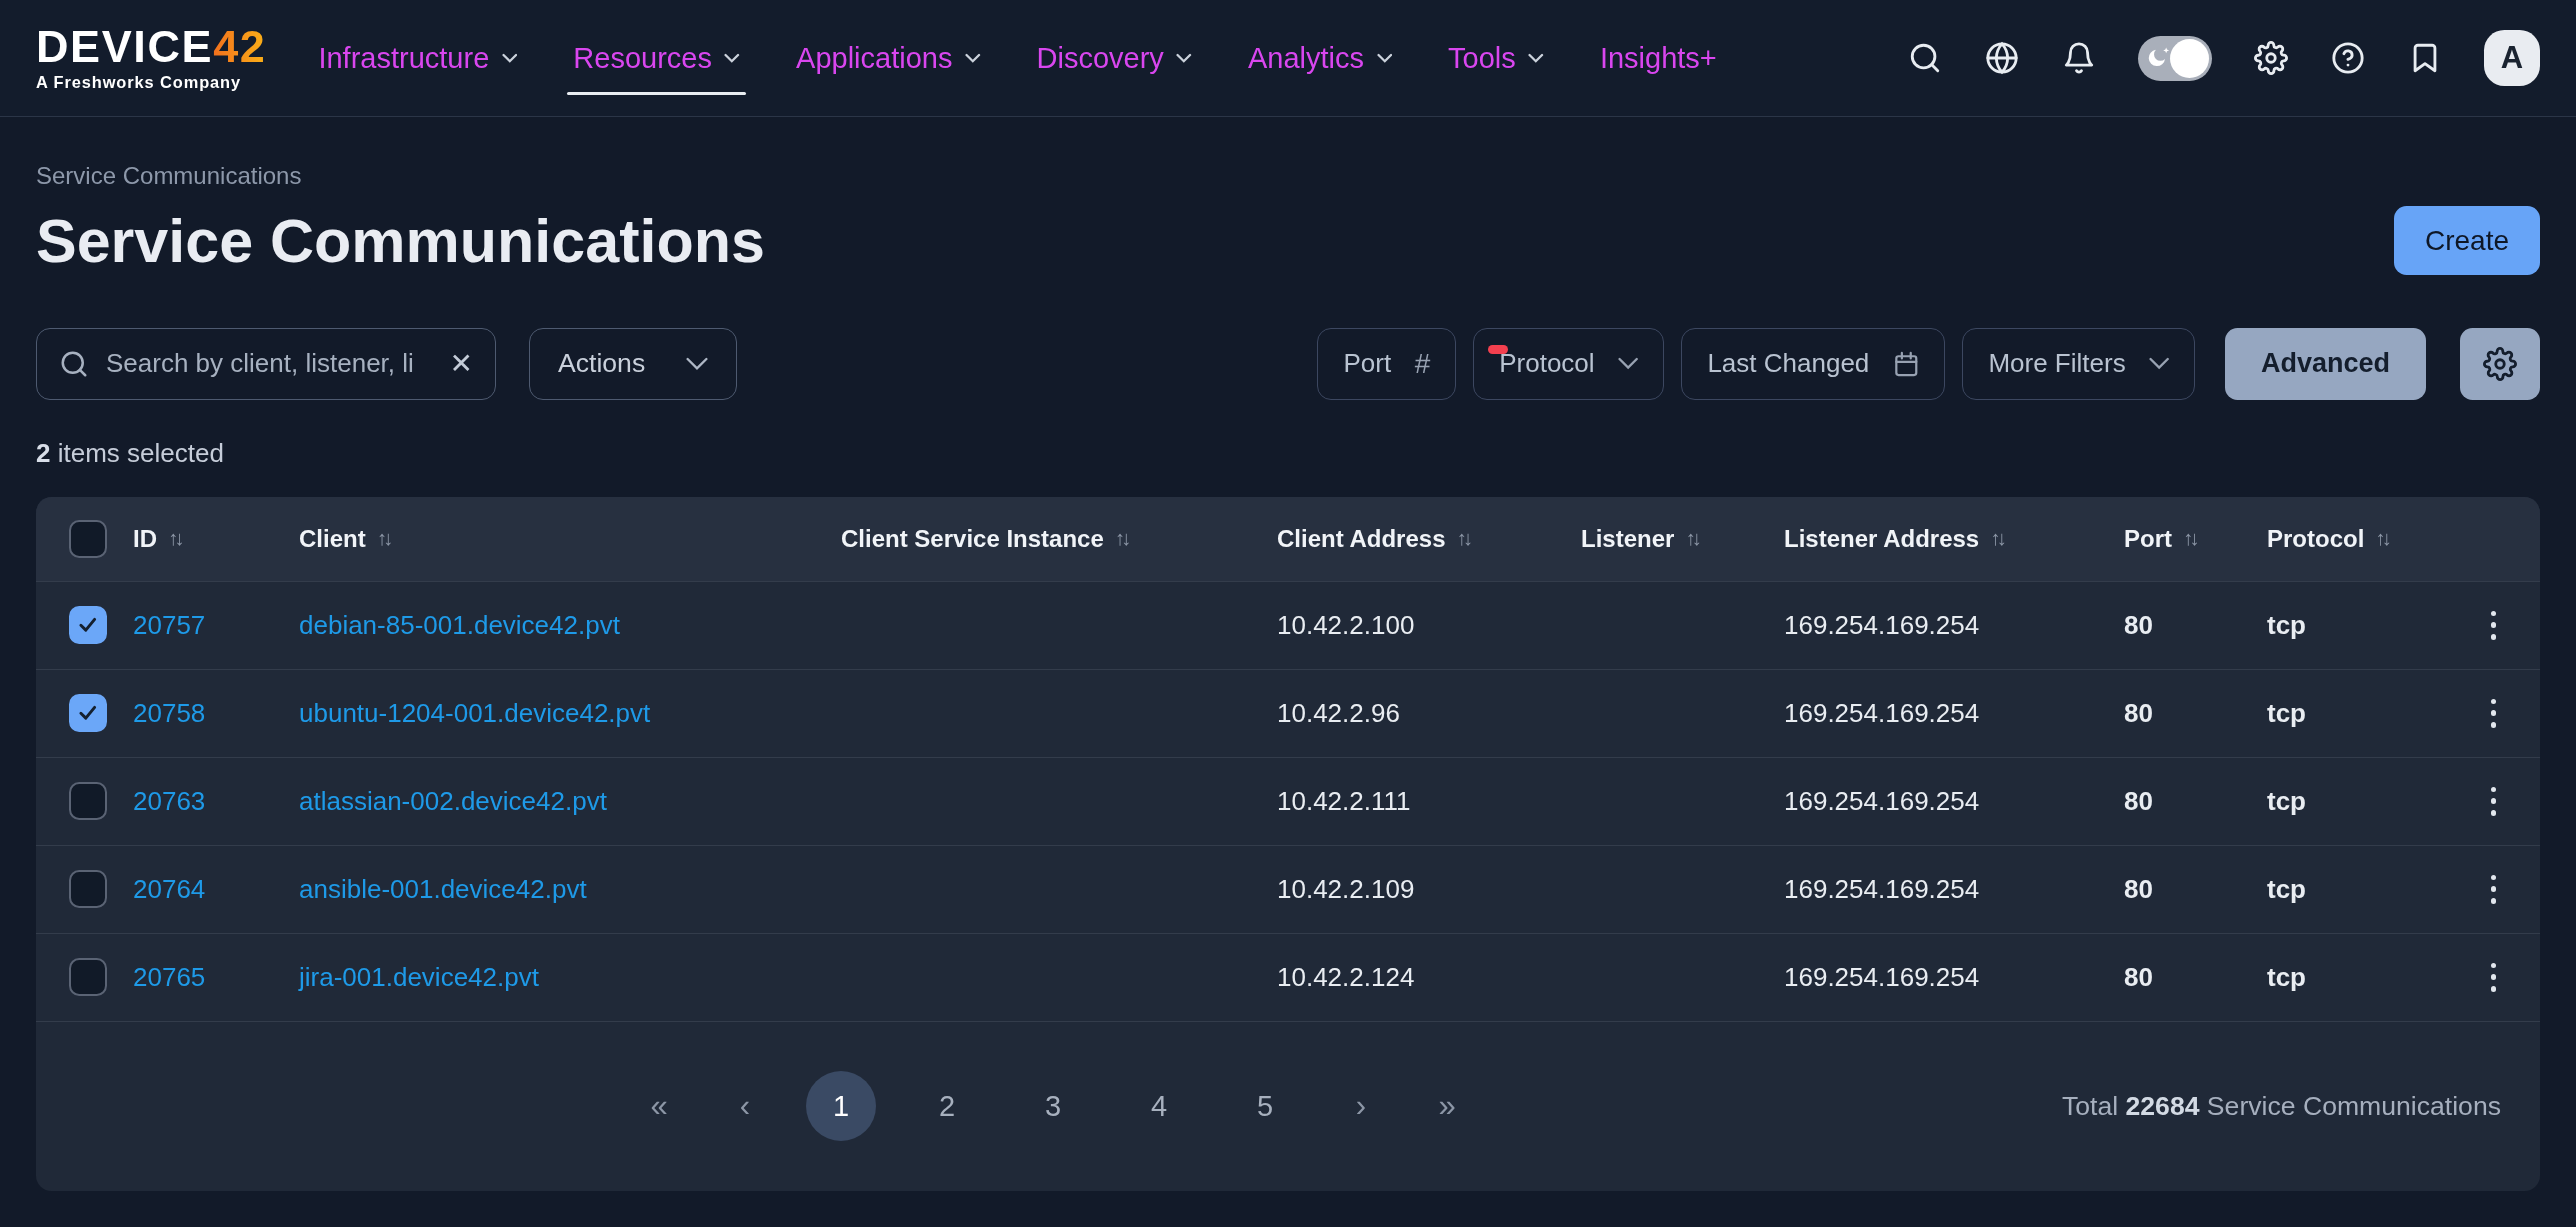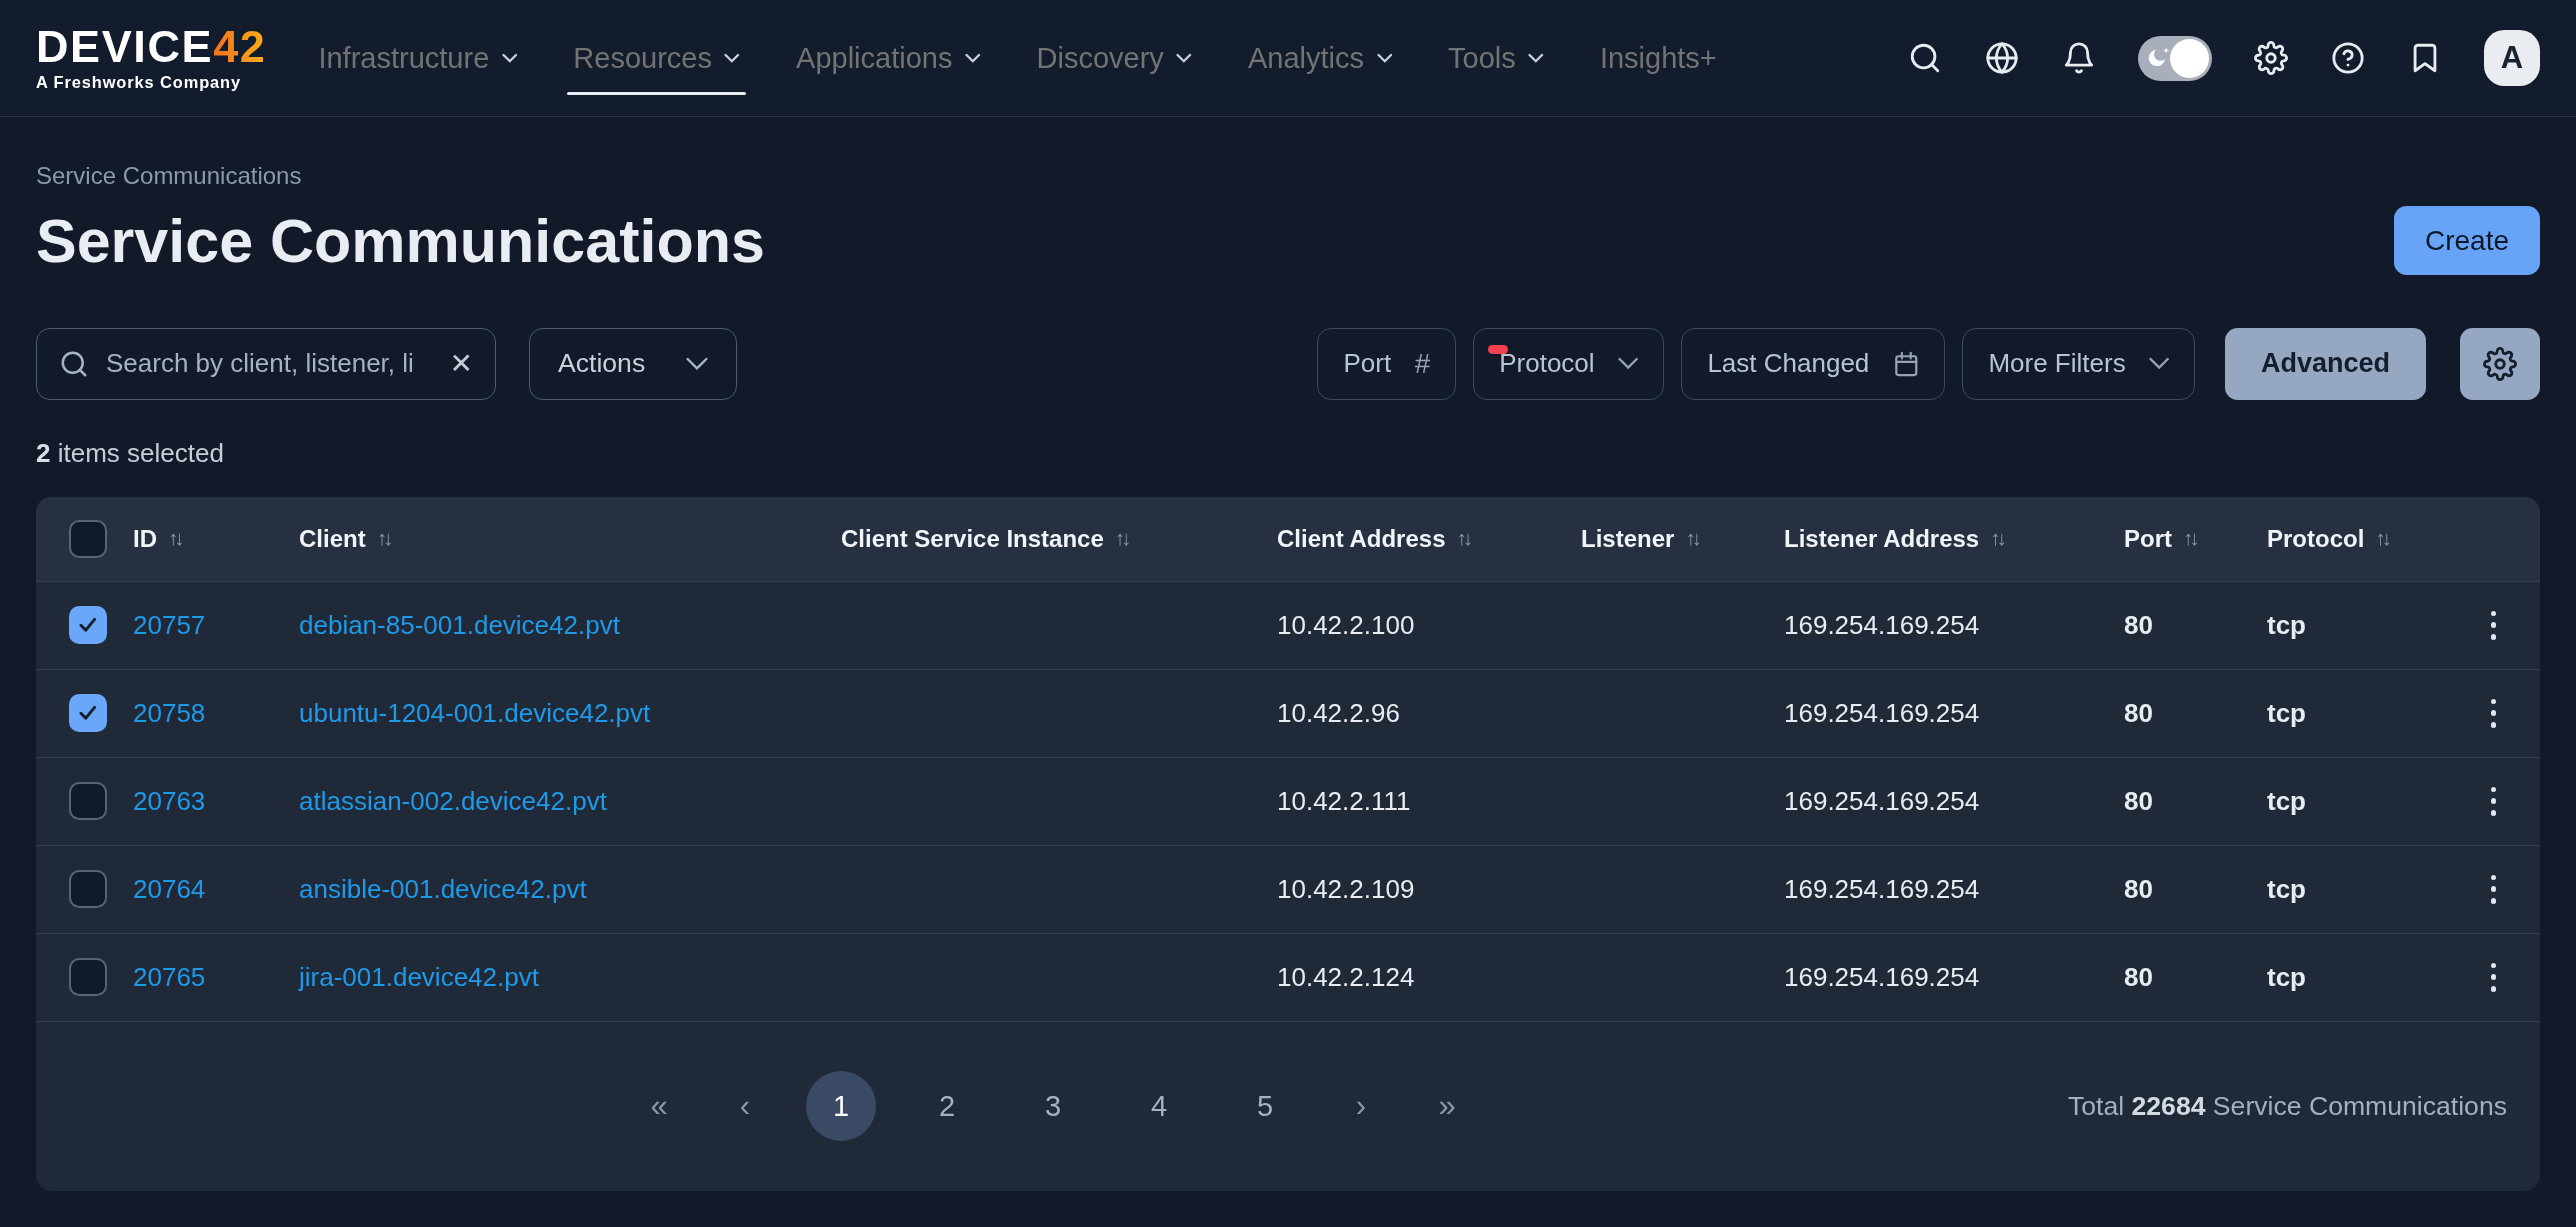--- a/index.html
+++ b/index.html
@@ -15,21 +15,21 @@
     background:#131C2C; border-bottom:1.6px solid #2B3547;
   }
   .logo { display:flex; flex-direction:column; margin-right:52px; }
   .logo-main { font-size:45px; font-weight:800; letter-spacing:1.6px; color:#FFFFFF; line-height:1; }
   .logo-accent {
     background:linear-gradient(90deg,#F2701D,#FBB018);
     -webkit-background-clip:text; background-clip:text; color:transparent;
   }
   .logo-sub { font-size:16.4px; font-weight:700; color:#FFFFFF; letter-spacing:0.9px; margin-top:4.7px; }
   .nav { display:flex; align-items:center; gap:56px; }
-  .nav-item { display:flex; align-items:center; gap:12.5px; font-size:29px; color:#737373; position:relative; cursor:pointer; }
+  .nav-item { display:flex; align-items:center; gap:12.5px; font-size:29px; color:#d946ef; position:relative; cursor:pointer; }
   .nav-item .caret { color:#CBD2DC; display:flex; }
   .nav-item.active::after {
     content:""; position:absolute; left:-6.3px; right:-6.3px; top:calc(100% + 17px);
     height:3.9px; background:#E9EDF2; border-radius:2.3px;
   }
   .top-icons { margin-left:auto; display:flex; align-items:center; gap:41px; }
   .tico { width:36px; height:36px; display:flex; align-items:center; justify-content:center; color:#E8ECF1; cursor:pointer; }
   .tico svg { width:34px; height:34px; }
   .toggle { width:74px; height:45px; border-radius:23.5px; background:#A9AFBA; position:relative; cursor:pointer; flex:none; }
   .toggle .moon { position:absolute; left:6.3px; top:8.6px; width:28px; height:28px; color:#FFFFFF; }
@@ -119,21 +119,21 @@
   
   .tfoot { position:relative; height:170px; border-top:1.6px solid #333C4B; }
   .pager {
     position:absolute; top:50%; left:calc(50% - 235px); transform:translate(-50%,-50%);
     display:flex; align-items:center; gap:36px; font-size:31px; color:#8C96A6;
   }
   .pg { min-width:50px; text-align:center; cursor:pointer; }
   .pg-num { min-width:70px; height:70px; display:flex; align-items:center; justify-content:center; font-size:29px; color:#A7B0BE; cursor:pointer; border-radius:50%; }
   .pg-num.active { background:#3A4A64; color:#FFFFFF; }
   .total {
-    position:absolute; right:33px; top:50%; transform:translateY(-50%);
+    position:absolute; right:39px; top:50%; transform:translateY(-50%);
     font-size:26.6px; color:#A6AFBE;
   }
   .total b { font-weight:700; color:#D3DAE4; }
 </style>
 </head>
 <body>
 
 <header class="topbar">
   <div class="logo">
     <div class="logo-main"><span>DEVICE</span><span class="logo-accent">42</span></div>

